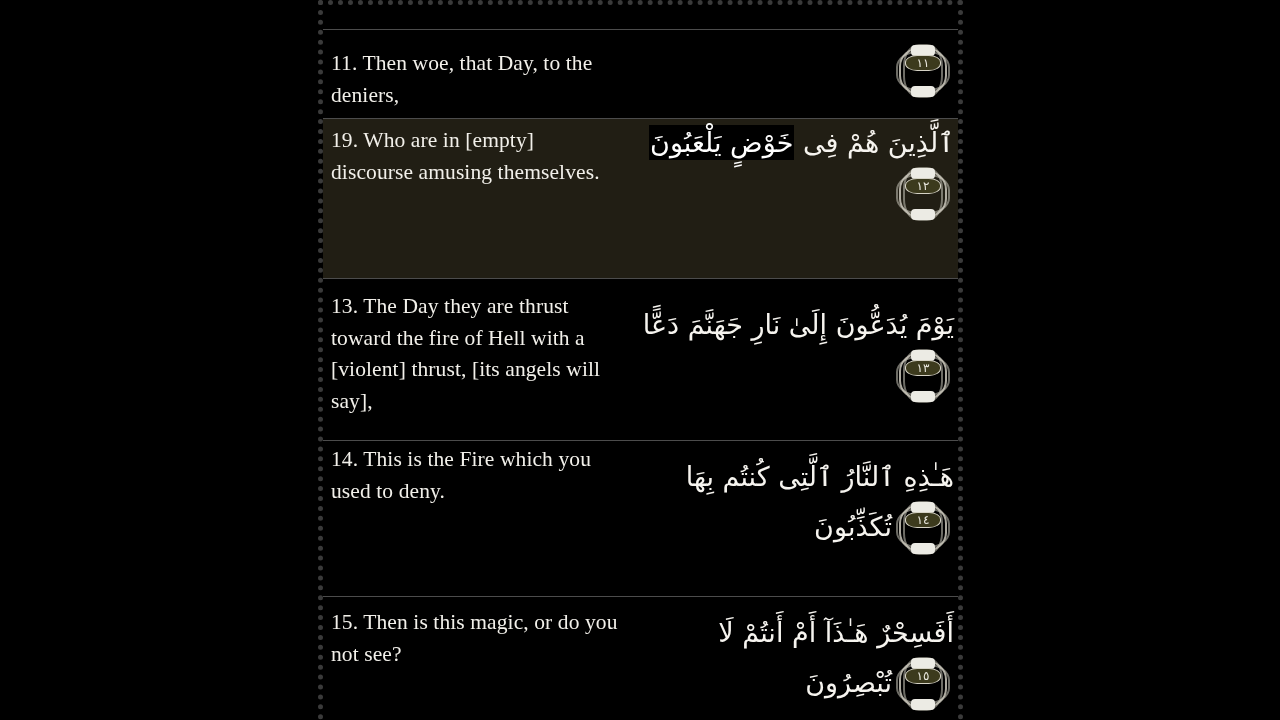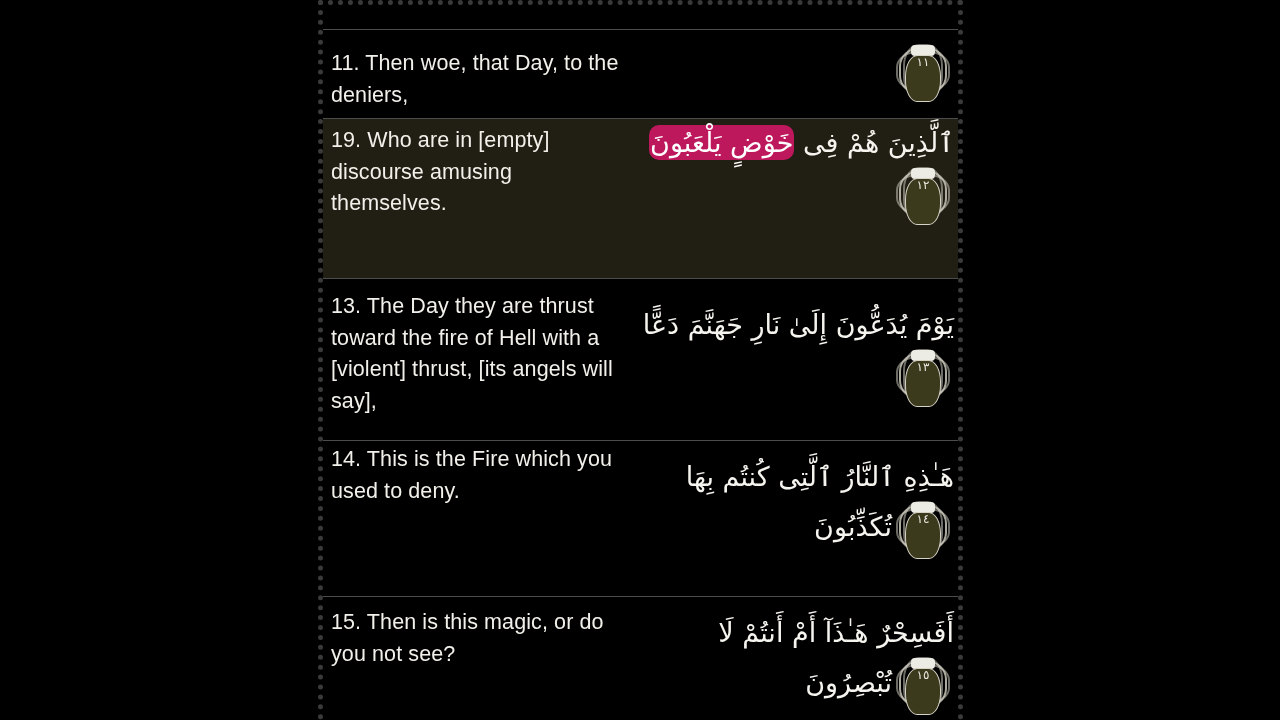--- a/index.html
+++ b/index.html
@@ -58,21 +58,21 @@
     height: 100%;
   }
 
   
   .translation {
     position: absolute;
     left: 8px;
     top: 4px;
     width: 290px;
     color: #f2f0ea;
-    font-family: Liberation Sans, sans-serif;
+    font-family: Liberation Serif, serif;
     font-size: 21.5px;
     line-height: 31.5px;
     letter-spacing: 0.1px;
     text-align: left;
     white-space: pre-line;
   }
 
   
   .arabic {
     position: absolute;
@@ -88,24 +88,23 @@
     unicode-bidi: isolate;
   }
 
   .arabic-line {
     display: block;
     white-space: nowrap;
   }
 
   
   .hl {
-    background: #be185d;
+    background: #000000;
     color: #ffffff;
     padding: 2px 1px;
-    border-radius: 10px;
   }
 
   
   .ayah-marker {
     display: inline-block;
     position: relative;
     width: 54px;
     height: 54px;
     vertical-align: middle;
     margin: 0 4px;
@@ -128,25 +127,26 @@
   }
   .ayah-marker .petal-ring.r3 {
     left: 0px; top: 7px;
     width: 54px; height: 40px;
     border-radius: 40%;
     opacity: 0.55;
   }
   .ayah-marker .core {
     position: absolute;
     left: 9px; top: 11px;
-    width: 36px; height: 47px;
+    width: 36px; height: 16px;
     background: #3c3a1d;
     border: 1.5px solid #d6d3c6;
     border-radius: 34% 34% 34% 34% / 46% 46% 46% 46%;
     display: flex;
+    align-items: center;
     justify-content: center;
   }
   .ayah-marker .core span {
     color: #e8e6dc;
     font-size: 12px;
     font-family: "DejaVu Sans", sans-serif;
     line-height: 1;
   }
   .ayah-marker .cap {
     position: absolute;

